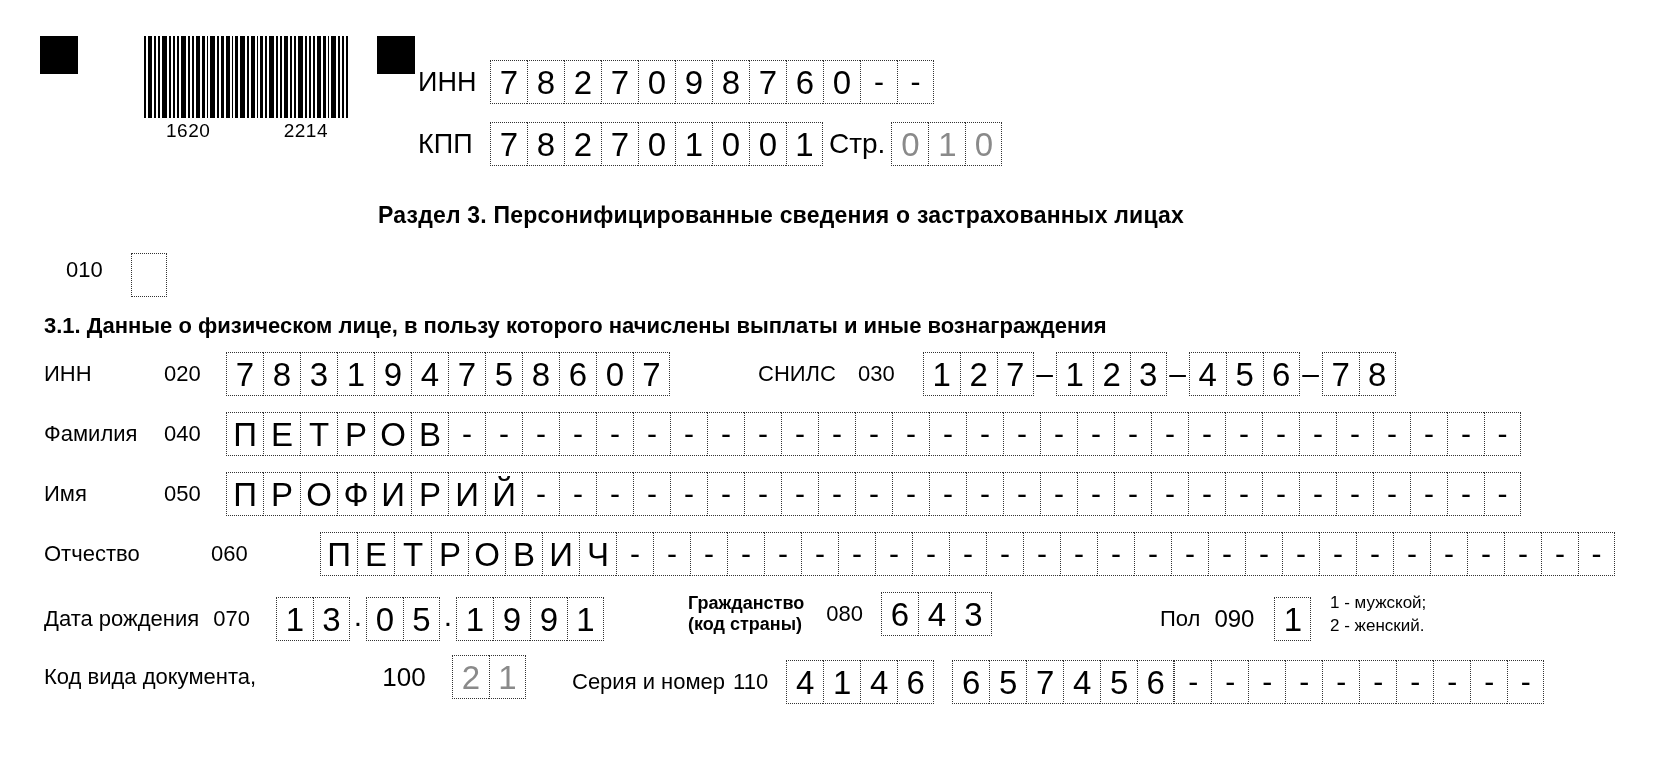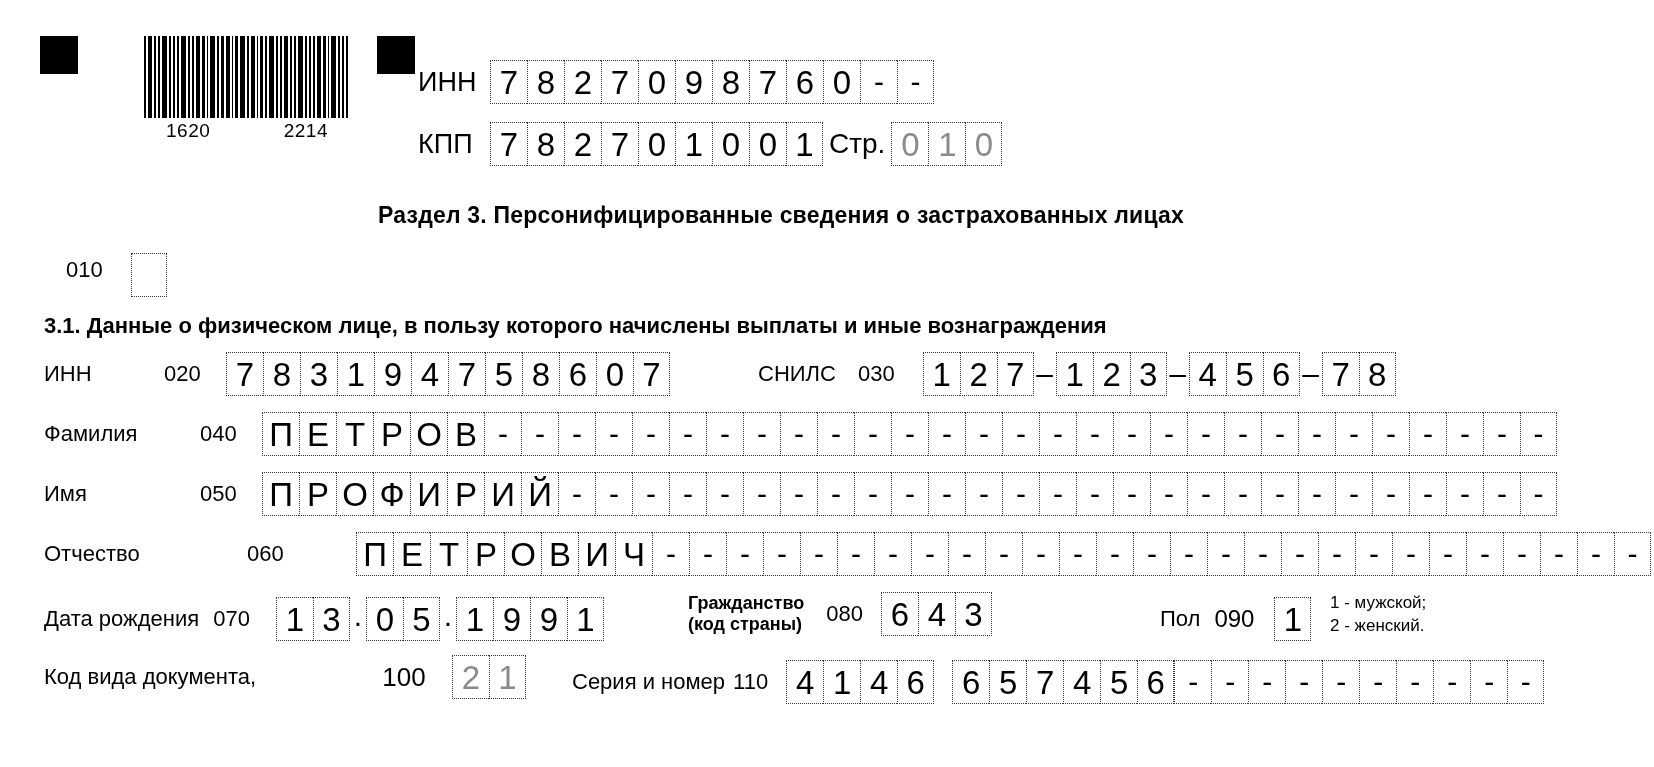--- a/index.html
+++ b/index.html
@@ -194,21 +194,21 @@
   .row-dob   { left: 44px;  top: 597px; }
   .row-grazh { left: 688px; top: 592px; }
   .row-pol   { left: 1160px;top: 597px; }
   .row-doc   { left: 44px;  top: 655px; }
   .row-ser   { left: 572px; top: 660px; }
 
   .w-inn-label { width: 120px; }
   .w-inn-code  { width: 62px; }
 
   .name-label { width: 120px; }
-  .name-code  { width: 62px; margin-left: 36px; }
+  .name-code  { width: 62px; }
 
   .gender-legend {
     position: absolute;
     left: 1330px;
     top: 592px;
     font-size: 17px;
     line-height: 1.35;
   }
 
   .doc-label {

